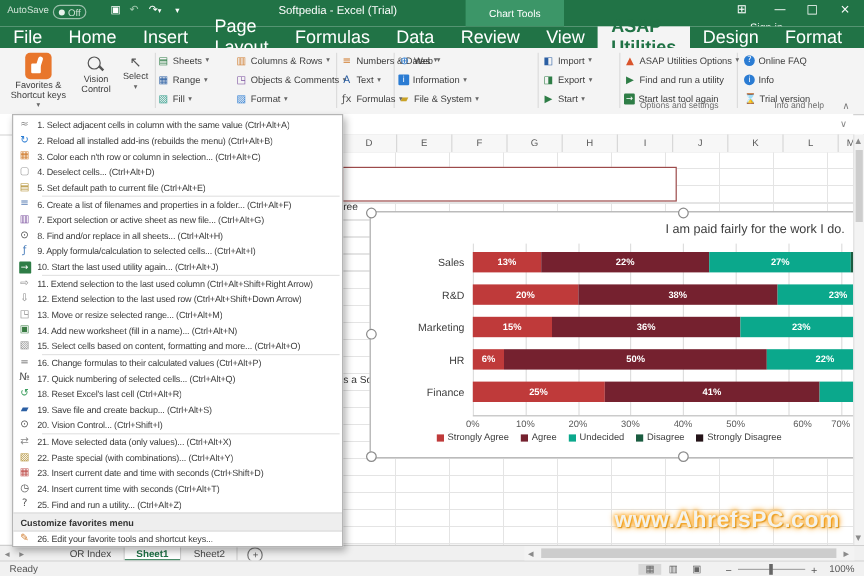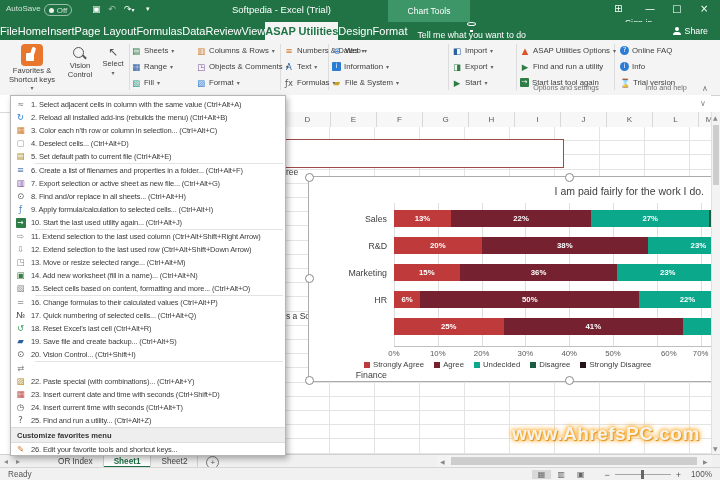--- a/index.html
+++ b/index.html
@@ -16,21 +16,21 @@
             display:flex;align-items:center;padding:0 4px;gap:3px;}
   #autosave .dot{width:5px;height:5px;border-radius:50%;background:#e9f2ec;}
   .qat{color:#fff;font-size:9px;font-family:"DejaVu Sans",sans-serif;}
   #title-text{left:232px;top:4px;font-size:9.5px;color:#fff;}
   #chart-tools{left:388px;top:0;width:82px;height:22px;background:#3c9668;color:#fff;
                font-size:8.5px;display:flex;align-items:center;justify-content:center;}
   #signin{left:625px;top:18px;font-size:9px;color:#fff;}
   .winbtn{top:3px;color:#fff;font-size:10px;font-family:"DejaVu Sans",sans-serif;}
   
   #tabrow{left:0;top:22px;width:720px;height:18px;background:#217346;display:flex;align-items:stretch;}
-  .rtab{color:#fff;font-size:11px;display:flex;align-items:center;padding:0 0;text-align:center;}
+  .rtab{color:#fff;font-size:15px;display:flex;align-items:center;padding:0 11px;}
   .rtab.active{background:#f4f4f4;color:#217346;font-weight:bold;}
   #tellme{display:flex;align-items:center;gap:4px;color:#fff;font-size:8.8px;padding:0 10px;flex-direction:column;}
   .bulb{width:7px;height:7px;border:1px solid #fff;border-radius:50%;position:relative;}
   .bulb:after{content:"";position:absolute;left:2px;top:7px;width:3px;height:2px;background:#fff;}
   #share{margin-left:auto;display:flex;align-items:center;gap:4px;color:#fff;font-size:8.8px;padding:0 12px;}
   .person{width:8px;height:8px;position:relative;}
   .person:before{content:"";position:absolute;left:2px;top:0;width:4px;height:4px;border-radius:50%;background:#fff;}
   .person:after{content:"";position:absolute;left:0;top:4.5px;width:8px;height:3.5px;border-radius:3px 3px 0 0;background:#fff;}
   
   #ribbon{left:0;top:40px;width:720px;height:55px;background:#f4f4f4;border-bottom:1px solid #d2d2d2;}
@@ -363,21 +363,21 @@
         <div class="seg" style="width: 65.7px; background: rgb(191, 58, 58); flex: 0 0 auto;">15%</div>
         <div class="seg" style="width: 157.68px; background: rgb(117, 33, 47); flex: 0 0 auto;">36%</div>
         <div class="seg" style="width: 100.74px; background: rgb(11, 168, 140); flex: 0 0 auto;">23%</div>
       </div>
       <div class="catlabel nowrap" style="left: 0px; top: 118px;">HR</div>
       <div class="bar" style="left: 85px; top: 114px;">
         <div class="seg" style="width: 26.28px; background: rgb(191, 58, 58); flex: 0 0 auto;">6%</div>
         <div class="seg" style="width: 219px; background: rgb(117, 33, 47); flex: 0 0 auto;">50%</div>
         <div class="seg" style="width: 96.36px; background: rgb(11, 168, 140); flex: 0 0 auto;">22%</div>
       </div>
-      <div class="catlabel nowrap" style="left: 0px; top: 145px; margin-top: 48px;">Finance</div>
+      <div class="catlabel nowrap" style="left: 0px; top: 145px;">Finance</div>
       <div class="bar" style="left: 85px; top: 141px;">
         <div class="seg" style="width: 109.5px; background: rgb(191, 58, 58); flex: 0 0 auto;">25%</div>
         <div class="seg" style="width: 179.58px; background: rgb(117, 33, 47); flex: 0 0 auto;">41%</div>
         <div class="seg" style="width: 74.46px; background: rgb(11, 168, 140); flex: 0 0 auto;">17%</div>
       </div>
       <div id="legend" style="left: 55px; top: 183px;">
         <span class="lgitem">
           <span class="lgswatch" style="background: rgb(191, 58, 58);"></span>
           <span>Strongly Agree</span>
         </span>
@@ -486,20 +486,21 @@
       <span class="micon" style="color: rgb(43, 95, 163);">▰</span>
       <span class="mtext">19. Save file and create backup... (Ctrl+Alt+S)</span>
     </div>
     <div class="mitem">
       <span class="micon" style="color: rgb(85, 85, 85);">⊙</span>
       <span class="mtext">20. Vision Control... (Ctrl+Shift+I)</span>
     </div>
     <div class="msep"></div>
     <div class="mitem">
       <span class="micon" style="color: rgb(138, 138, 138);">⇄</span>
+      <span class="mtext">21. Move selected data (only values)... (Ctrl+Alt+X)</span>
     </div>
     <div class="mitem">
       <span class="micon" style="color: rgb(176, 141, 47);">▨</span>
       <span class="mtext">22. Paste special (with combinations)... (Ctrl+Alt+Y)</span>
     </div>
     <div class="mitem">
       <span class="micon" style="color: rgb(192, 80, 77);">▦</span>
       <span class="mtext">23. Insert current date and time with seconds (Ctrl+Shift+D)</span>
     </div>
     <div class="mitem">

